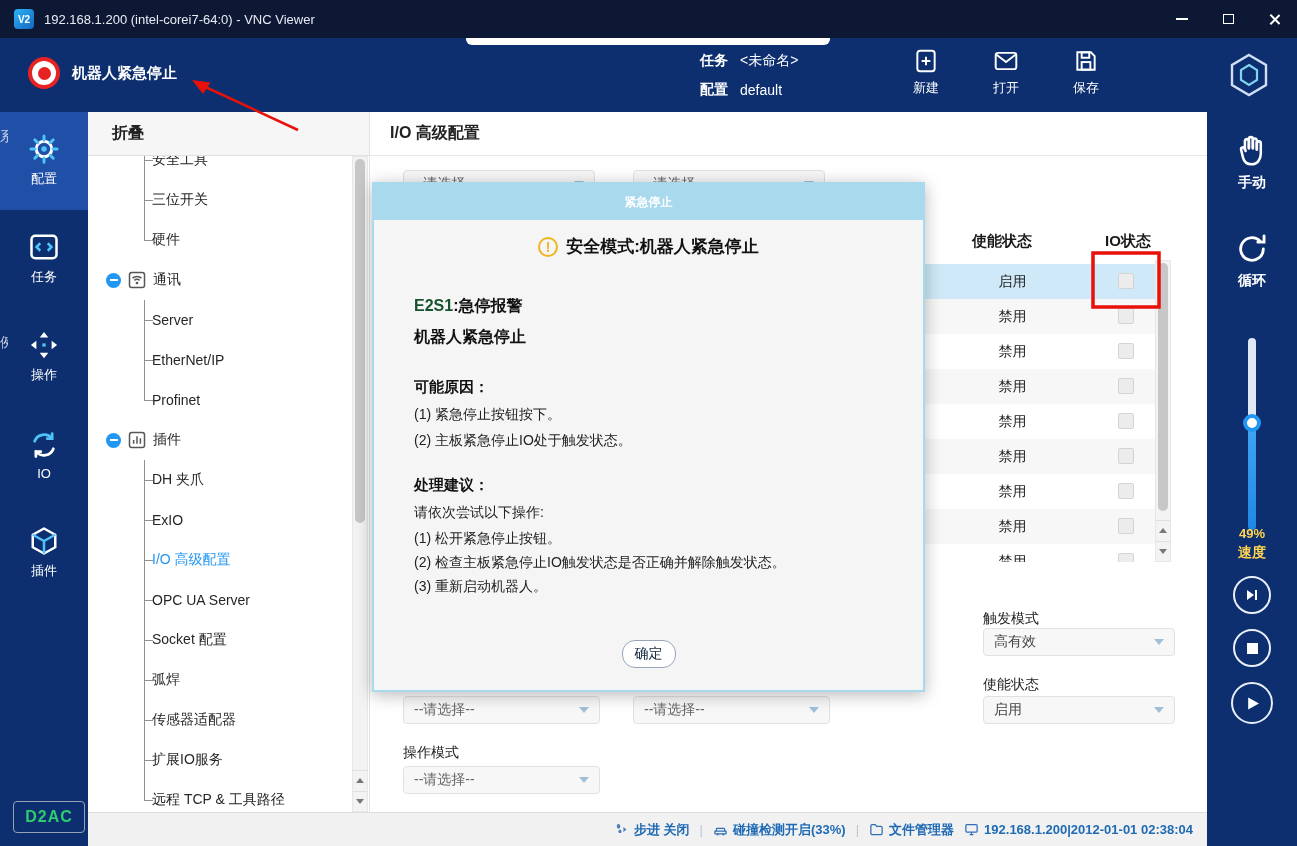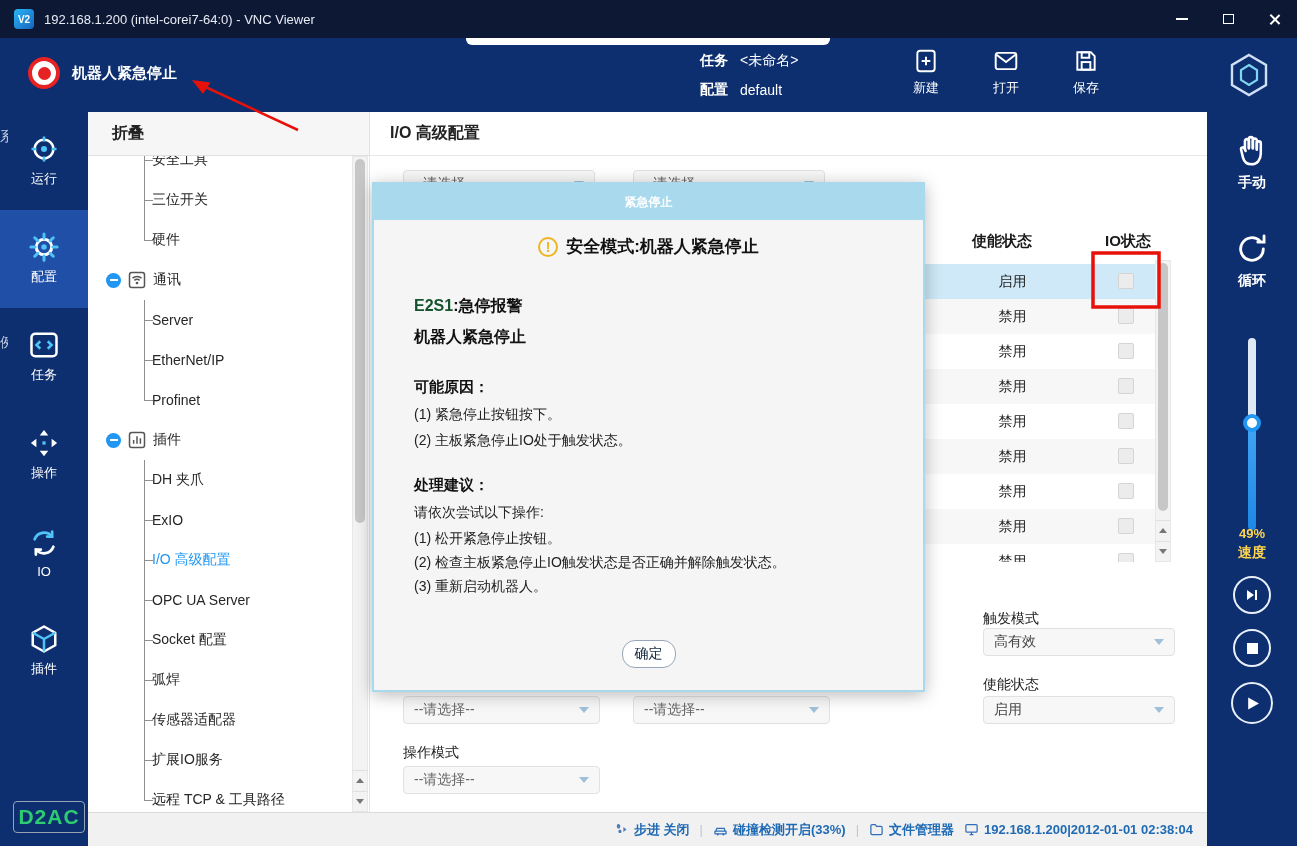--- a/index.html
+++ b/index.html
@@ -30,21 +30,21 @@
   .task-row .lab { font-weight:bold; }
   .hdr-btn { position:absolute; top:10px; width:64px; display:flex; flex-direction:column; align-items:center; gap:5px; color:#fff; font-size:13px; }
   .hdr-btn svg { width:26px; height:26px; }
   .hdr-logo { position:absolute; right:24px; top:13px; width:48px; height:48px; }
 
   
   .lsidebar { position:absolute; left:0; top:112px; width:88px; height:734px; background:#0d2f6f; }
   .nav-item { width:88px; height:98px; display:flex; flex-direction:column; align-items:center; justify-content:center; gap:6px; color:#fff; font-size:13px; cursor:default; }
   .nav-item.active { background:#1f4fa6; }
   .nav-item svg { width:30px; height:30px; }
-  .d2ac { position:absolute; left:13px; bottom:13px; width:72px; height:32px; border:1.5px solid #98a2b5; border-radius:4px; color:#2ecc71; font-weight:bold; font-size:21px; display:flex; align-items:center; justify-content:center; letter-spacing:1px; }
+  .d2ac { position:absolute; left:13px; bottom:13px; width:72px; height:32px; border:1.5px solid #98a2b5; border-radius:4px; color:#2ecc71; font-weight:bold; font-size:16px; display:flex; align-items:center; justify-content:center; letter-spacing:1px; }
   .edge-frag { position:absolute; width:8px; overflow:hidden; color:rgba(230,236,248,.85); font-size:14px; white-space:nowrap; }
 
   
   .treepanel { position:absolute; left:88px; top:112px; width:282px; height:700px; background:#fff; border-right:1px solid #e3e3e3; }
   .tree-head { height:44px; background:#f6f6f6; border-bottom:1px solid #e0e0e0; display:flex; align-items:center; padding-left:24px; font-size:16px; font-weight:bold; color:#222; }
   .tree-body { position:relative; height:656px; overflow:hidden; }
   .tree-row { position:relative; height:40px; display:flex; align-items:center; padding-left:64px; font-size:14px; color:#262626; }
   .tree-row.cut { margin-top:-16px; }
   .tree-row.lvl1 { padding-left:18px; }
   .tree-row.lvl2::before { content:""; position:absolute; left:56px; top:0; bottom:0; border-left:1px solid #8f8f8f; }
@@ -176,28 +176,20 @@
         </svg>
       <span>保存</span>
     </div>
     <svg class="hdr-logo" viewBox="0 0 48 48" fill="none">
       <path d="M24 4l17 10v20L24 44 7 34V14z" stroke="#cfe0f5" stroke-width="2.4"></path>
       <path d="M24 14l8 5v10l-8 5-8-5V19z" stroke="#7fd4f0" stroke-width="2.2"></path>
     </svg>
   </div>
 
   <div class="lsidebar">
-    <div class="nav-item">
-      <svg viewBox="0 0 24 24" fill="none" stroke="#fff" stroke-width="2">
-          <circle cx="12" cy="12" r="7.5"></circle>
-          <circle cx="12" cy="12" r="2.4" fill="#4fc3f7" stroke="none"></circle>
-          <path d="M12 2v4M12 18v4M2 12h4M18 12h4" stroke="#4fc3f7"></path>
-        </svg>
-      <span>运行</span>
-    </div>
     <div class="nav-item active">
       <svg viewBox="0 0 24 24" fill="none">
         <circle cx="12" cy="12" r="6.2" stroke="#fff" stroke-width="2.4"></circle>
         <circle cx="12" cy="12" r="2.2" fill="#4fc3f7"></circle>
         <g stroke="#4fc3f7" stroke-width="2.4" stroke-linecap="round">
           <path d="M12 1.5v3.4M12 19.1v3.4M1.5 12h3.4M19.1 12h3.4M4.6 4.6l2.4 2.4M17 17l2.4 2.4M19.4 4.6L17 7M7 17l-2.4 2.4"></path>
         </g>
       </svg>
       <span>配置</span>
     </div>

